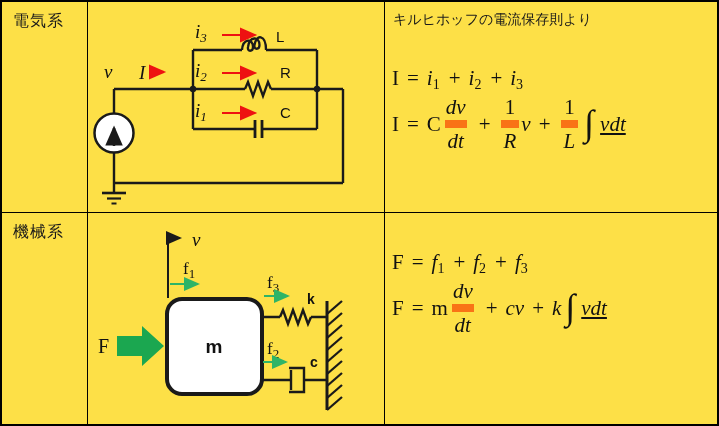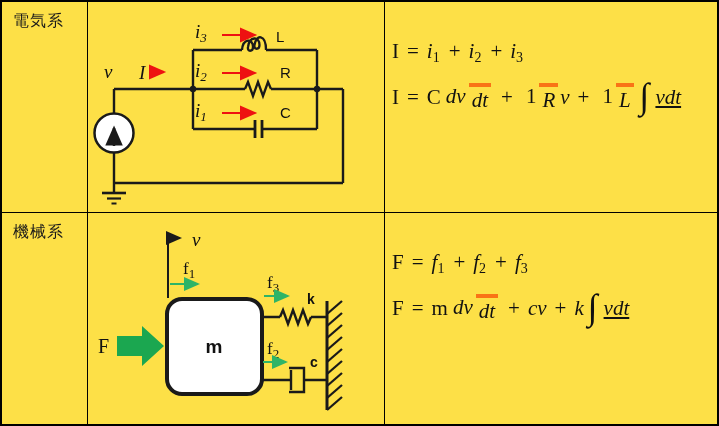--- a/index.html
+++ b/index.html
@@ -14,23 +14,23 @@
   .note{font-size:14px;padding:9px 0 0 8px;}
   .eqs{margin-top:34px;padding-left:7px;}
   .eqline{display:flex;align-items:center;font-family:"Liberation Serif",serif;font-size:21px;color:#111;}
   .eqline.first{height:30px;}
   .eqline.second{height:58px;margin-top:2px;}
   .rm{font-style:normal;}
   .it{font-style:italic;}
   .rel{margin:0 8px;}
   .op{margin:0 8px;}
   .sb{font-size:14px;position:relative;top:7px;margin-right:1px;font-style:normal;}
-  .frac{display:flex;flex-direction:row;align-items:center;line-height:1;margin:0 2px;}
+  .frac{display:flex;flex-direction:column;align-items:center;line-height:1;margin:0 2px;}
   .frac .num{padding:0 3px 2px 3px;}
-  .frac .den{border-top:4px solid #f97316;padding:3px 3px 0 3px;}
+  .frac .den{border-top:8px solid #f97316;padding:3px 3px 0 3px;}
   .integral{font-size:36px;line-height:1;margin:0 1px 0 4px;font-style:normal;position:relative;top:-1px;}
   .tail{margin-left:5px;text-decoration:underline;}
   
   .sv-it{font-family:"Liberation Serif",serif;font-style:italic;font-size:19px;fill:#111;}
   .sv-rm{font-family:"Liberation Serif",serif;font-size:17px;fill:#111;}
   .sv-sub{font-size:13px;}
   .sv-sans{font-family:"Liberation Sans",sans-serif;font-size:15px;fill:#111;}
   .sv-sans-b{font-family:"Liberation Sans",sans-serif;font-size:14px;font-weight:bold;fill:#111;}
   .sv-m{font-family:"Liberation Sans",sans-serif;font-size:19px;font-weight:bold;fill:#111;text-anchor:middle;}
   .sv-F{font-family:"Liberation Serif",serif;font-size:20px;fill:#111;}
@@ -104,20 +104,21 @@
         <text x="195" y="75" class="sv-it"><tspan>i</tspan><tspan class="sv-sub" dy="4">2</tspan></text>
         <text x="195" y="115" class="sv-it"><tspan>i</tspan><tspan class="sv-sub" dy="4">1</tspan></text>
 
         <text x="276" y="40" class="sv-sans">L</text>
         <text x="280" y="76" class="sv-sans">R</text>
         <text x="280" y="116" class="sv-sans">C</text>
       </svg>
     </div>
 
     <div class="cell no-r">
+      <div class="note">キルヒホッフの電流保存則より</div>
       <div class="eqs">
         <div class="eqline first">
           <span class="rm">I</span>
           <span class="rel rm">=</span>
           <span class="it">i</span>
           <span class="sb">1</span>
           <span class="op rm">+</span>
           <span class="it">i</span>
           <span class="sb">2</span>
           <span class="op rm">+</span>

